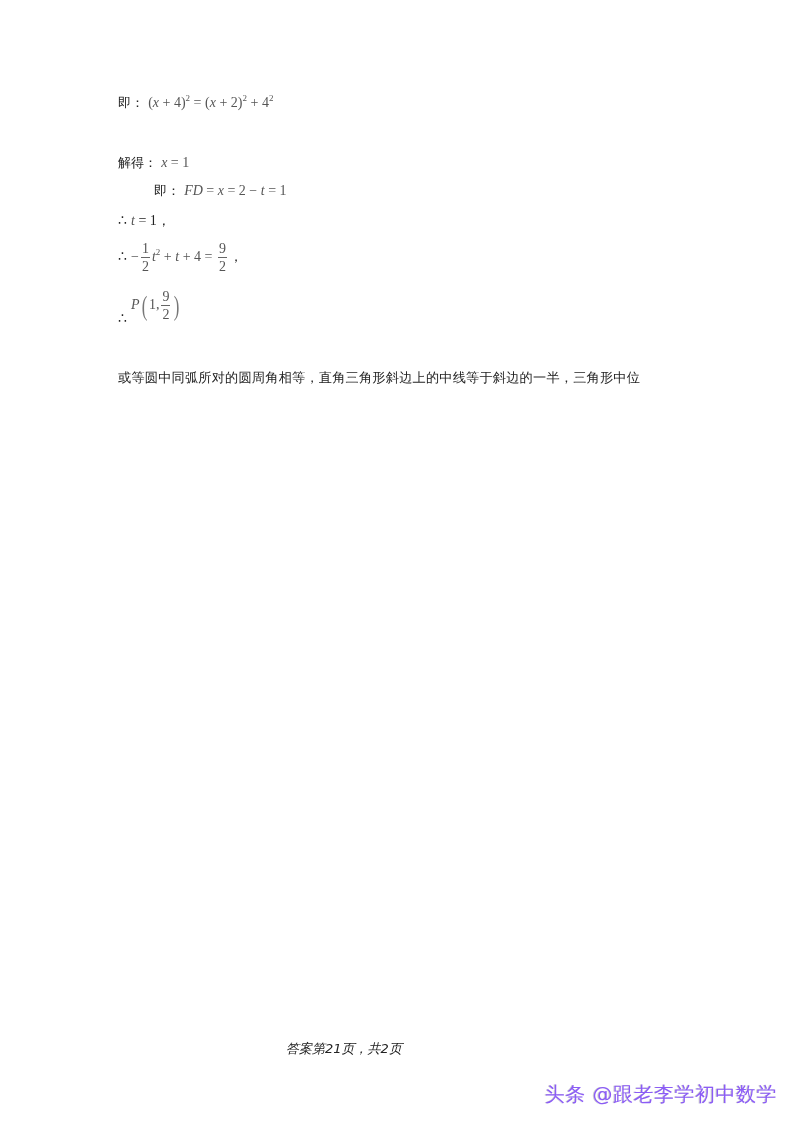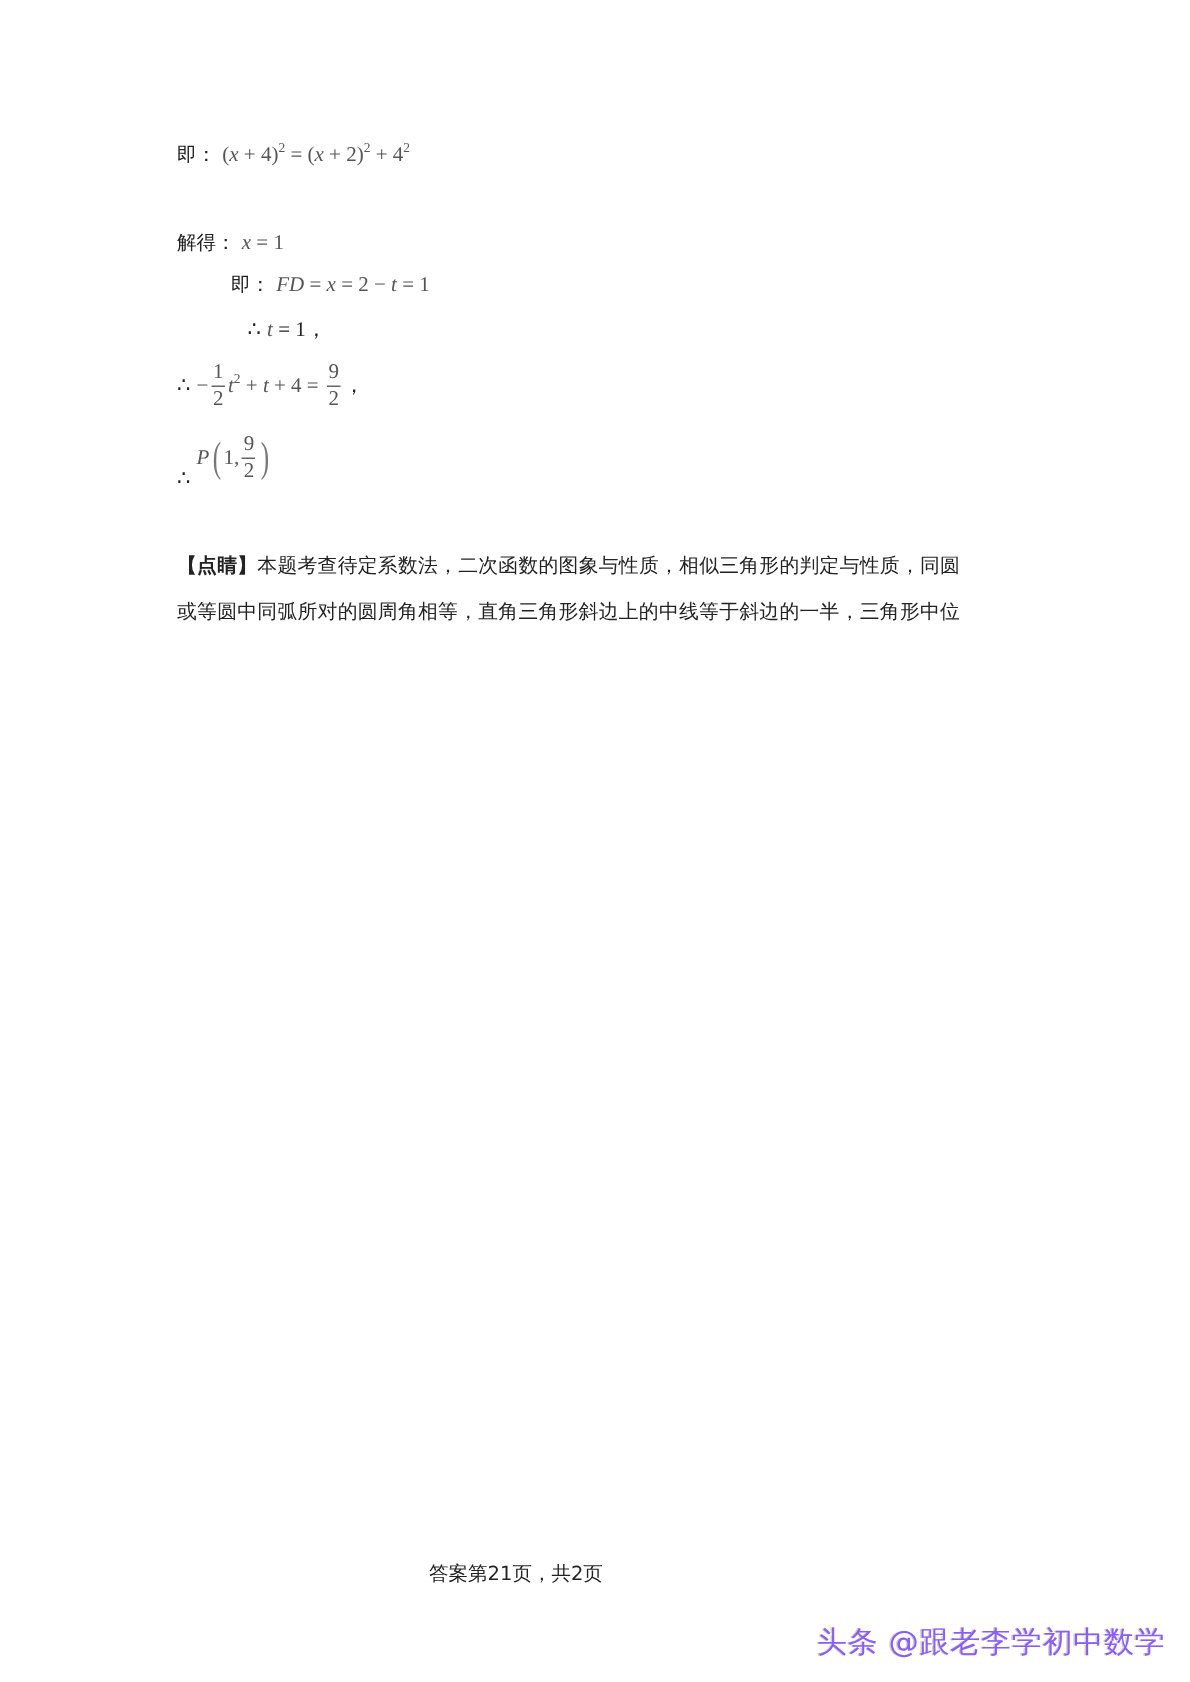--- a/index.html
+++ b/index.html
@@ -73,20 +73,21 @@
     .paragraph .pline { display: block; white-space: nowrap; }
     .footer {
       position: absolute;
       top: 1040px;
       left: 0;
       width: 688px;
       text-align: center;
       font-family: "DejaVu Sans", "Liberation Sans", sans-serif;
       font-size: 13px;
       color: #222;
+      font-style: italic;
     }
     .watermark {
       position: absolute;
       right: 16px;
       top: 1081px;
       font-family: "DejaVu Sans", "Liberation Sans", sans-serif;
       font-size: 20px;
       color: #8b5cf6;
       text-shadow: 1px 1px 0 #ffffff, -1px 0 0 #cfcfcf;
       letter-spacing: 0.5px;
@@ -105,39 +106,38 @@
 <div class="line" style="top:156px;">
   <span class="cn">解得：</span>
   <span class="math"><span>x</span><span class="up"> = 1</span></span>
 </div>
 
 <div class="line" style="top:184px;padding-left:36px;">
   <span class="cn">即：</span>
   <span class="math"><span>FD</span><span class="up"> = </span><span>x</span><span class="up"> = 2 − </span><span>t</span><span class="up"> = 1</span></span>
 </div>
 
-<div class="line" style="top:213px;margin-left:47px;">
+<div class="line" style="top:213px;">
   <span class="therefore">∴</span>
   <span class="math"><span>t</span><span class="up" style="color:#222"> = 1，</span></span>
 </div>
 
 <div class="line" style="top:242px;">
   <span class="therefore">∴</span>
   <span class="math">
     <span class="up">−</span><span class="frac"><span class="num">1</span><span class="den">2</span></span><span>t</span><sup class="up">2</sup><span class="up"> + </span><span>t</span><span class="up"> + 4 = </span><span class="frac"><span class="num">9</span><span class="den">2</span></span><span class="up" style="color:#222">，</span>
   </span>
 </div>
 
 <div class="line" style="top:290px;">
   <span class="therefore" style="position:relative; top:14px;">∴</span>
   <span class="math">
     <span>P</span><span class="big-paren">(</span><span class="up">1,</span><span class="frac"><span class="num">9</span><span class="den">2</span></span><span class="big-paren">)</span>
   </span>
 </div>
 
 <div class="paragraph">
-  <span class="pline"><span style="font-weight:bold;">【点睛】</span><span>本题考查待定系数法，二次函数的图象与性质，相似三角形的判定与性质，同圆</span></span>
   <span class="pline">或等圆中同弧所对的圆周角相等，直角三角形斜边上的中线等于斜边的一半，三角形中位</span>
 </div>
 
 <div class="footer">答案第21页，共2页</div>
 
 <div class="watermark">头条 @跟老李学初中数学</div>
 
 </body></html>

